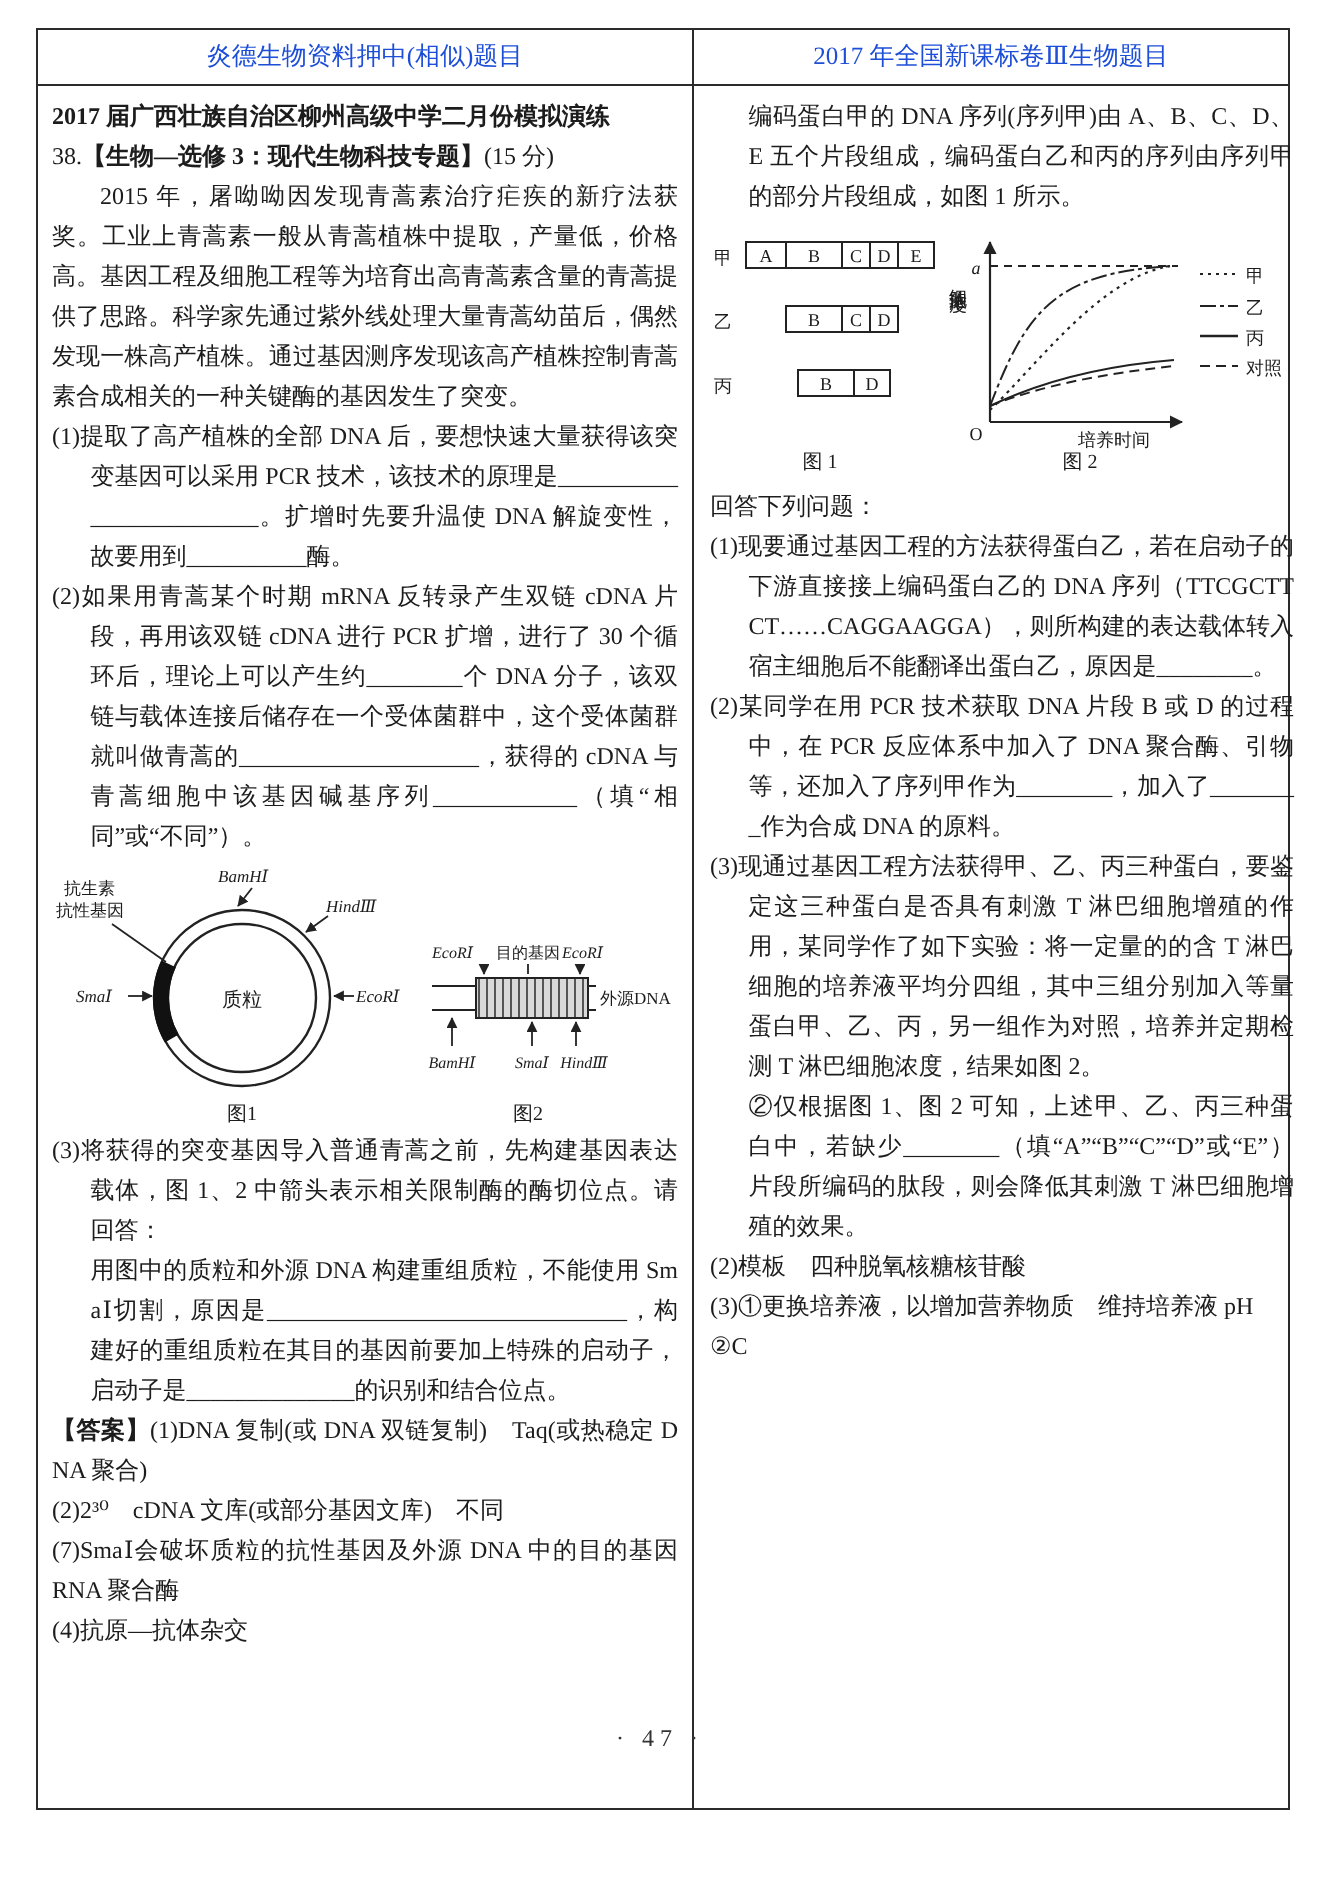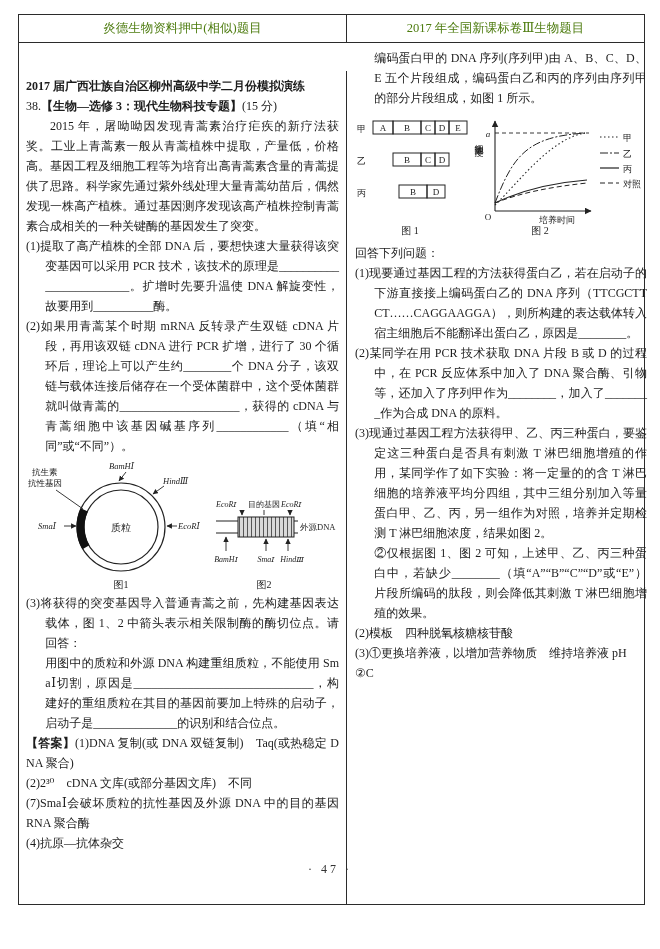--- a/index.html
+++ b/index.html
@@ -7,25 +7,25 @@
   .sheet {
     position:relative; width:660px; height:949px; background:#ffffff;
     color:#1c1c1c; font-family:"Liberation Serif","DejaVu Serif",serif;
     margin:0 auto; overflow:hidden;
   }
   .frame {
     position:absolute; left:18px; top:14px; width:627px; height:891px;
     border:1.5px solid #2b2b2b; background:#fff;
   }
   .hrow { display:flex; height:28px; border-bottom:1.3px solid #2b2b2b; }
-  .hcell { display:flex; align-items:center; justify-content:center; font-size:12.5px; color:#4d7c0f; }
+  .hcell { display:flex; align-items:center; justify-content:center; font-size:12.5px; color:#1d4ed8; }
   .hcell.l { width:328px; border-right:1.3px solid #2b2b2b; }
   .hcell.r { flex:1; }
   .bodyrow { display:flex; height:calc(100% - 28px); }
-  .colL { width:328px; border-right:1.3px solid #2b2b2b; padding:5px 7px 4px 7px;margin-top:28px; }
+  .colL { width:328px; border-right:1.3px solid #2b2b2b; padding:5px 7px 4px 7px; }
   .colR { flex:1; padding:5px 8px 4px 8px; }
   p { font-size:12px; line-height:20px; text-align:justify; color:#1c1c1c; word-break:break-all; }
   .bold { font-weight:bold; }
   .indent { text-indent:2em; }
   .hang { padding-left:1.6em; text-indent:-1.6em; }
   .sub  { margin-left:1.6em; }
   .figwrap { position:relative; margin:3px 0 2px 0; }
   svg { display:block; }
   svg text { font-family:"Liberation Serif","DejaVu Serif",serif; fill:#1c1c1c; }
   .it { font-style:italic; }

